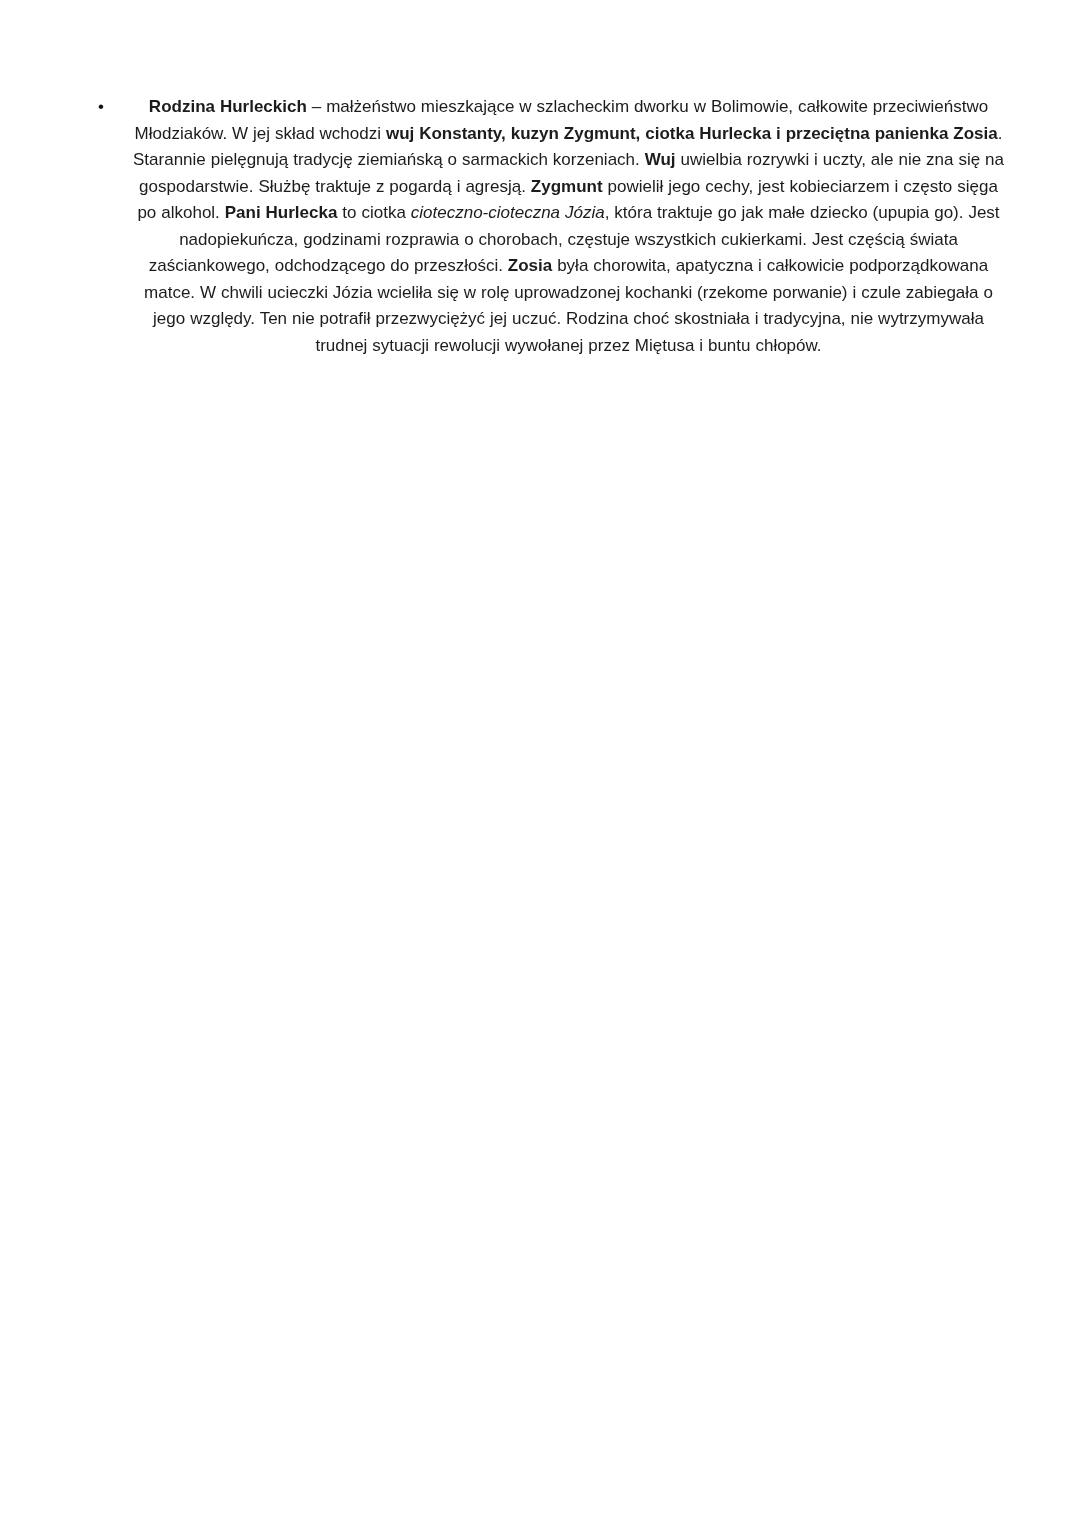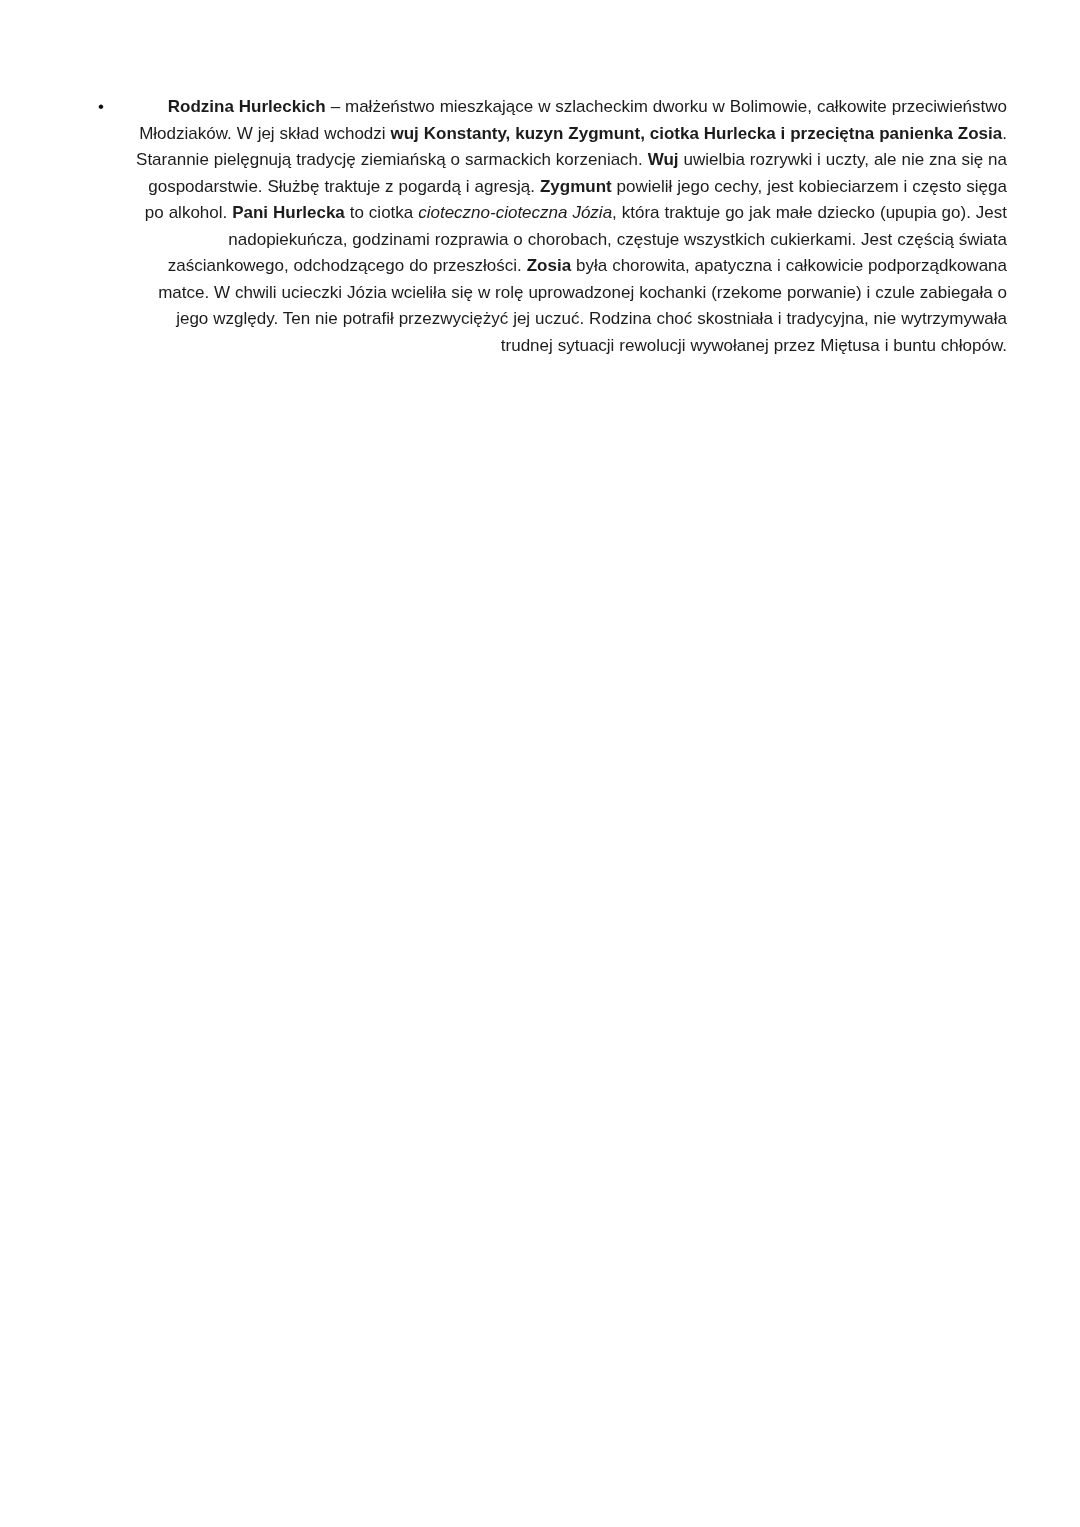--- a/index.html
+++ b/index.html
@@ -30,21 +30,21 @@
     line-height: 26.5px;
     color: #111111;
     user-select: none;
   }
   .paragraph {
     margin: 0;
     flex: 1 1 auto;
     max-width: 877px;
     font-size: 17px;
     line-height: 26.5px;
-    text-align: right;
+    text-align: center;
     word-spacing: 0.2px;
   }
   .run { font-weight: 400; font-style: normal; }
   .run.bold { font-weight: 700; }
   .run.italic { font-style: italic; }
 </style>
 </head>
 <body>
 
 <div class="page">

